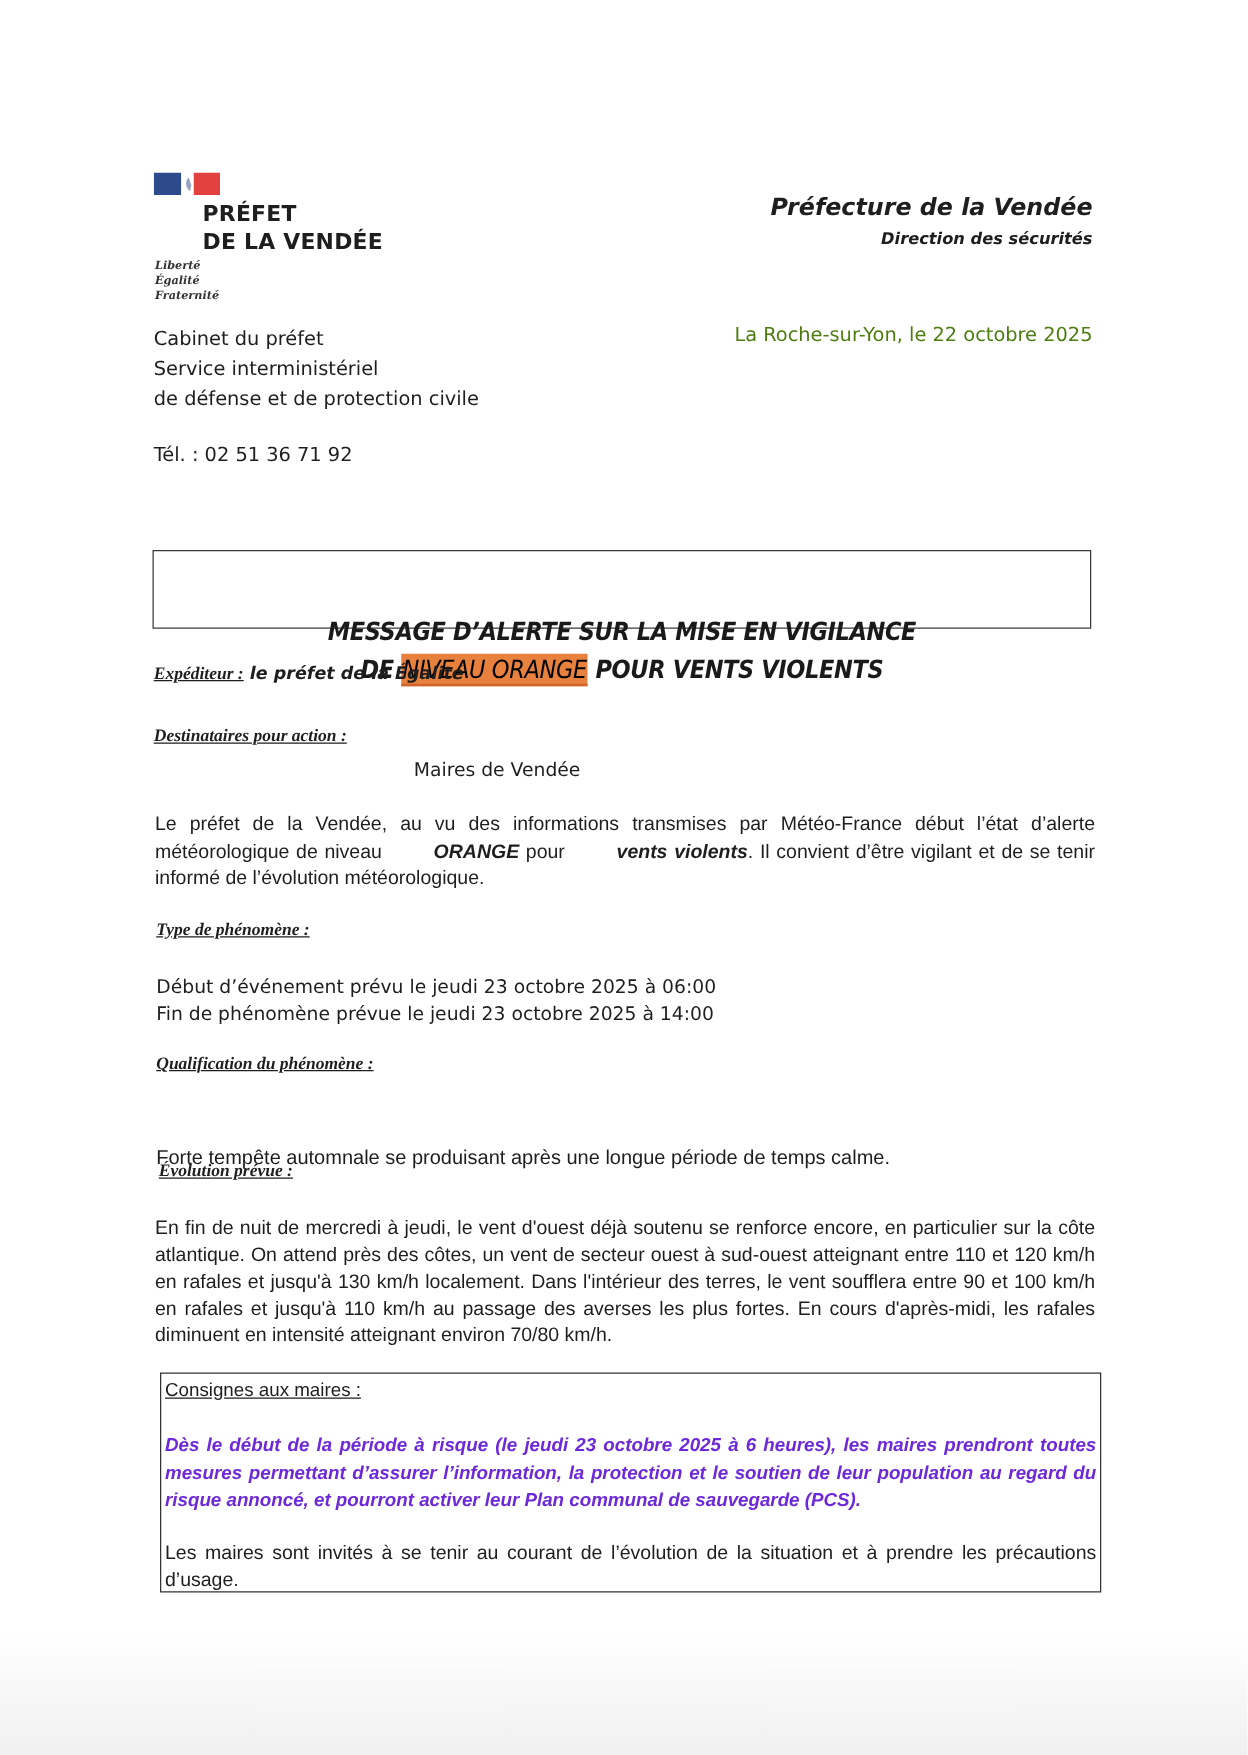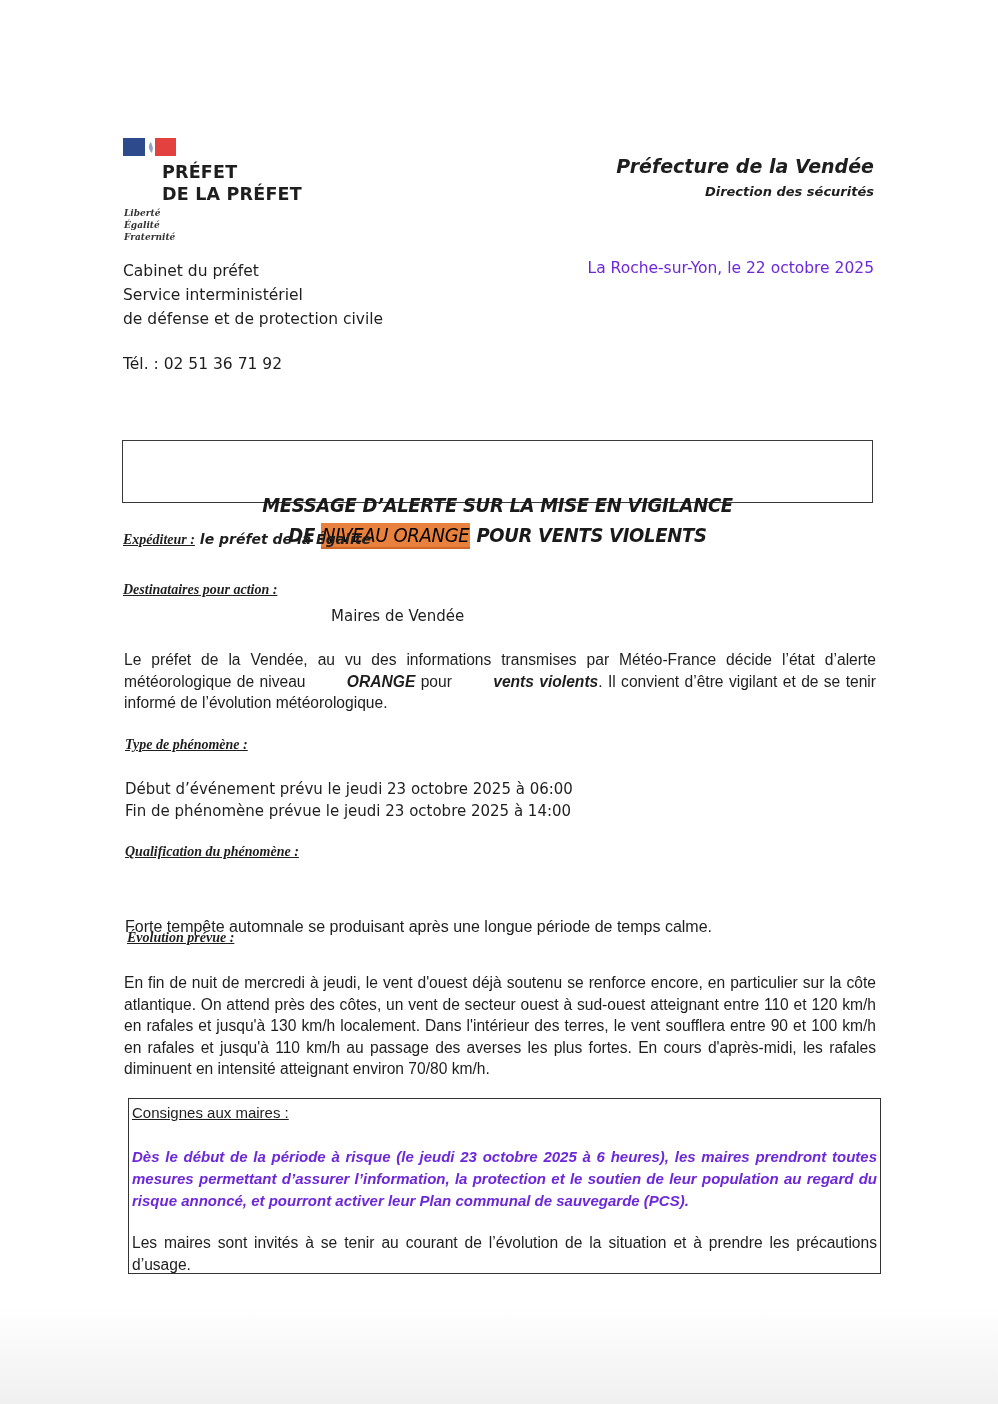--- a/index.html
+++ b/index.html
@@ -14,21 +14,21 @@
   
   .flag { left: 123px; top: 138px; width: 53px; height: 18px; }
   .logo-title { left: 123px; top: 161px; font-family: "DejaVu Sans", sans-serif; font-weight: bold; font-size: 17.5px; line-height: 22px; color: #1e1e1e; letter-spacing: 0.2px; margin-left: 39px; }
   .motto { left: 124px; top: 207px; font-family: "DejaVu Serif", serif; font-style: italic; font-weight: bold; font-size: 9px; line-height: 12px; color: #333; }
 
   .pref-title { right: 124px; top: 155px; font-family: "DejaVu Sans", sans-serif; font-style: italic; font-weight: bold; font-size: 19px; color: #1e1e1e; text-align: right; }
   .pref-sub { right: 124px; top: 184px; font-family: "DejaVu Sans", sans-serif; font-style: italic; font-weight: bold; font-size: 13px; color: #1e1e1e; text-align: right; }
 
   .service { left: 123px; top: 259px; font-family: "DejaVu Sans", sans-serif; font-size: 15.5px; line-height: 24px; color: #1e1e1e; }
   .phone { left: 123px; top: 355px; font-family: "DejaVu Sans", sans-serif; font-size: 15.5px; color: #1e1e1e; }
-  .place-date { right: 124px; top: 259px; font-family: "DejaVu Sans", sans-serif; font-size: 15.5px; color: #6d28d9; text-align: right; }
+  .place-date { right: 124px; top: 259px; font-family: "DejaVu Sans", sans-serif; font-size: 15.5px; color: #4d7c0f; text-align: right; }
 
   
   .title-box { left: 122px; top: 440px; width: 751px; height: 63px; border: 1.5px solid #3a3a3a; box-sizing: border-box; }
   .title-line { position: absolute; left: 0; width: 100%; text-align: center; font-family: "DejaVu Sans Condensed", "DejaVu Sans", sans-serif; font-style: italic; font-weight: bold; font-size: 20px; letter-spacing: -0.3px; color: #1a1a1a; margin-top: 46px; }
   .title-line.l1 { top: 6px; }
   .title-line.l2 { top: 36px; }
   .orange-hl { background: #e8813e; color: #000000; font-weight: normal; padding: 0 1px; border-bottom: 2px solid #d0662a; }
 
   .label-u { font-family: Liberation Serif, serif; font-style: italic; font-weight: bold; font-size: 14px; text-decoration: underline; color: #1e1e1e; }
   .label-val { font-family: "DejaVu Sans", sans-serif; font-style: italic; font-weight: bold; font-size: 14px; color: #1e1e1e; }
@@ -56,21 +56,21 @@
 <body>
 
 <svg class="abs flag" viewBox="0 0 53 18">
   <rect x="0" y="0" width="22" height="18" fill="#2c4a8c"></rect>
   <path d="M22 0 H32 C30 4 29 7 31 9 C29 11 30 14 32 18 H22 Z" fill="#ffffff"></path>
   <rect x="32" y="0" width="21" height="18" fill="#e2413f"></rect>
   <path d="M28 4 C25 6 25 12 29 15 L30 10 Z" fill="#2c4a8c" opacity="0.5"></path>
 </svg>
 <div class="abs logo-title">
   <div>PRÉFET</div>
-  <div>DE LA PRÉFET</div>
+  <div>DE LA VENDÉE</div>
 </div>
 <div class="abs motto">
   <div>Liberté</div>
   <div>Égalité</div>
   <div>Fraternité</div>
 </div>
 
 <div class="abs pref-title">Préfecture de la Vendée</div>
 <div class="abs pref-sub">Direction des sécurités</div>
 
@@ -86,21 +86,21 @@
   <div class="title-line l1">MESSAGE D’ALERTE SUR LA MISE EN VIGILANCE</div>
   <div class="title-line l2"><span>DE </span><span class="orange-hl">NIVEAU ORANGE</span><span> POUR VENTS VIOLENTS</span></div>
 </div>
 
 <div class="abs exp">
   <span class="label-u">Expéditeur :</span><span class="label-val"> le préfet de la Égalité</span>
 </div>
 <div class="abs dest label-u">Destinataires pour action :</div>
 <div class="abs dest-val">Maires de Vendée</div>
 
-<div class="abs body-para p1"><span>Le préfet de la Vendée, au vu des informations transmises par Météo-France décide l’état d’alerte météorologique de niveau </span><b class="em">ORANGE</b><span> pour </span><b class="em">vents violents</b><span>. Il convient d’être vigilant et de se tenir informé de l’évolution météorologique.</span></div>
+<div class="abs body-para p1"><span>Le préfet de la Vendée, au vu des informations transmises par Météo-France début l’état d’alerte météorologique de niveau </span><b class="em">ORANGE</b><span> pour </span><b class="em">vents violents</b><span>. Il convient d’être vigilant et de se tenir informé de l’évolution météorologique.</span></div>
 
 <div class="abs type-label label-u">Type de phénomène :</div>
 <div class="abs dates">
   <div>Début d’événement prévu le jeudi 23 octobre 2025 à 06:00</div>
   <div>Fin de phénomène prévue le jeudi 23 octobre 2025 à 14:00</div>
 </div>
 
 <div class="abs qual-label label-u">Qualification du phénomène :</div>
 <div class="abs qual-text">Forte tempête automnale se produisant après une longue période de temps calme.</div>
 

